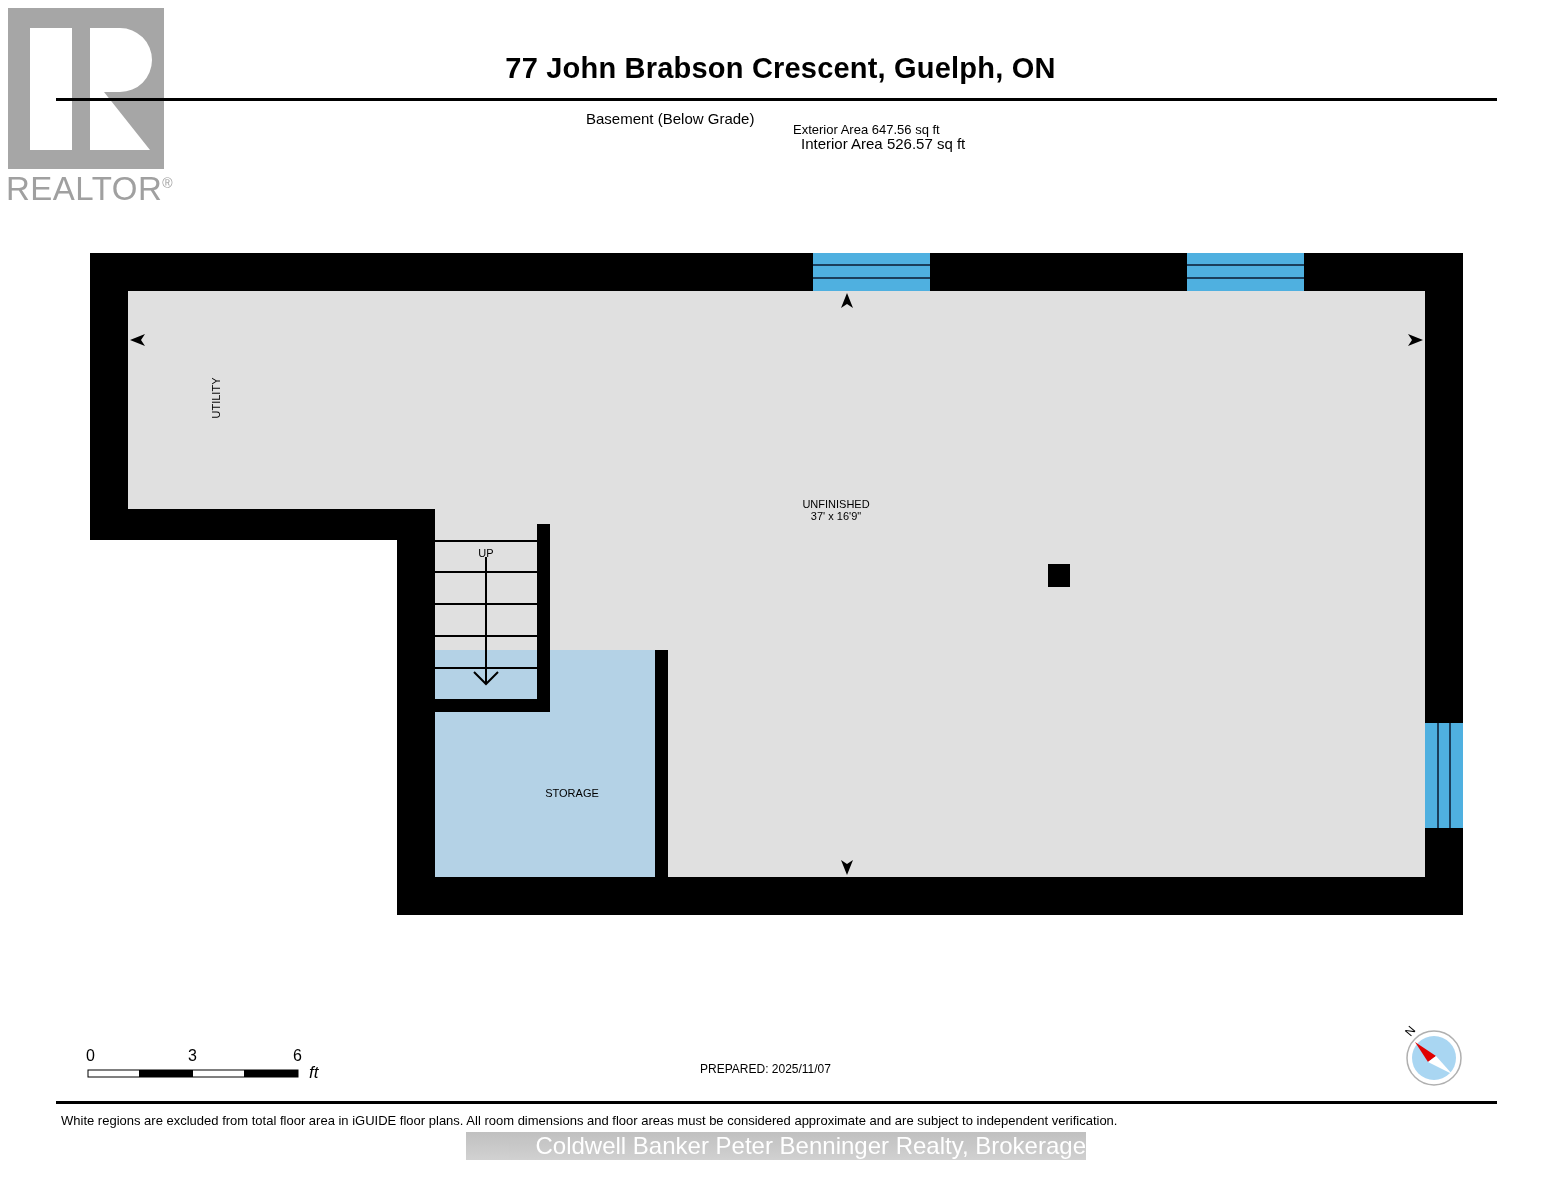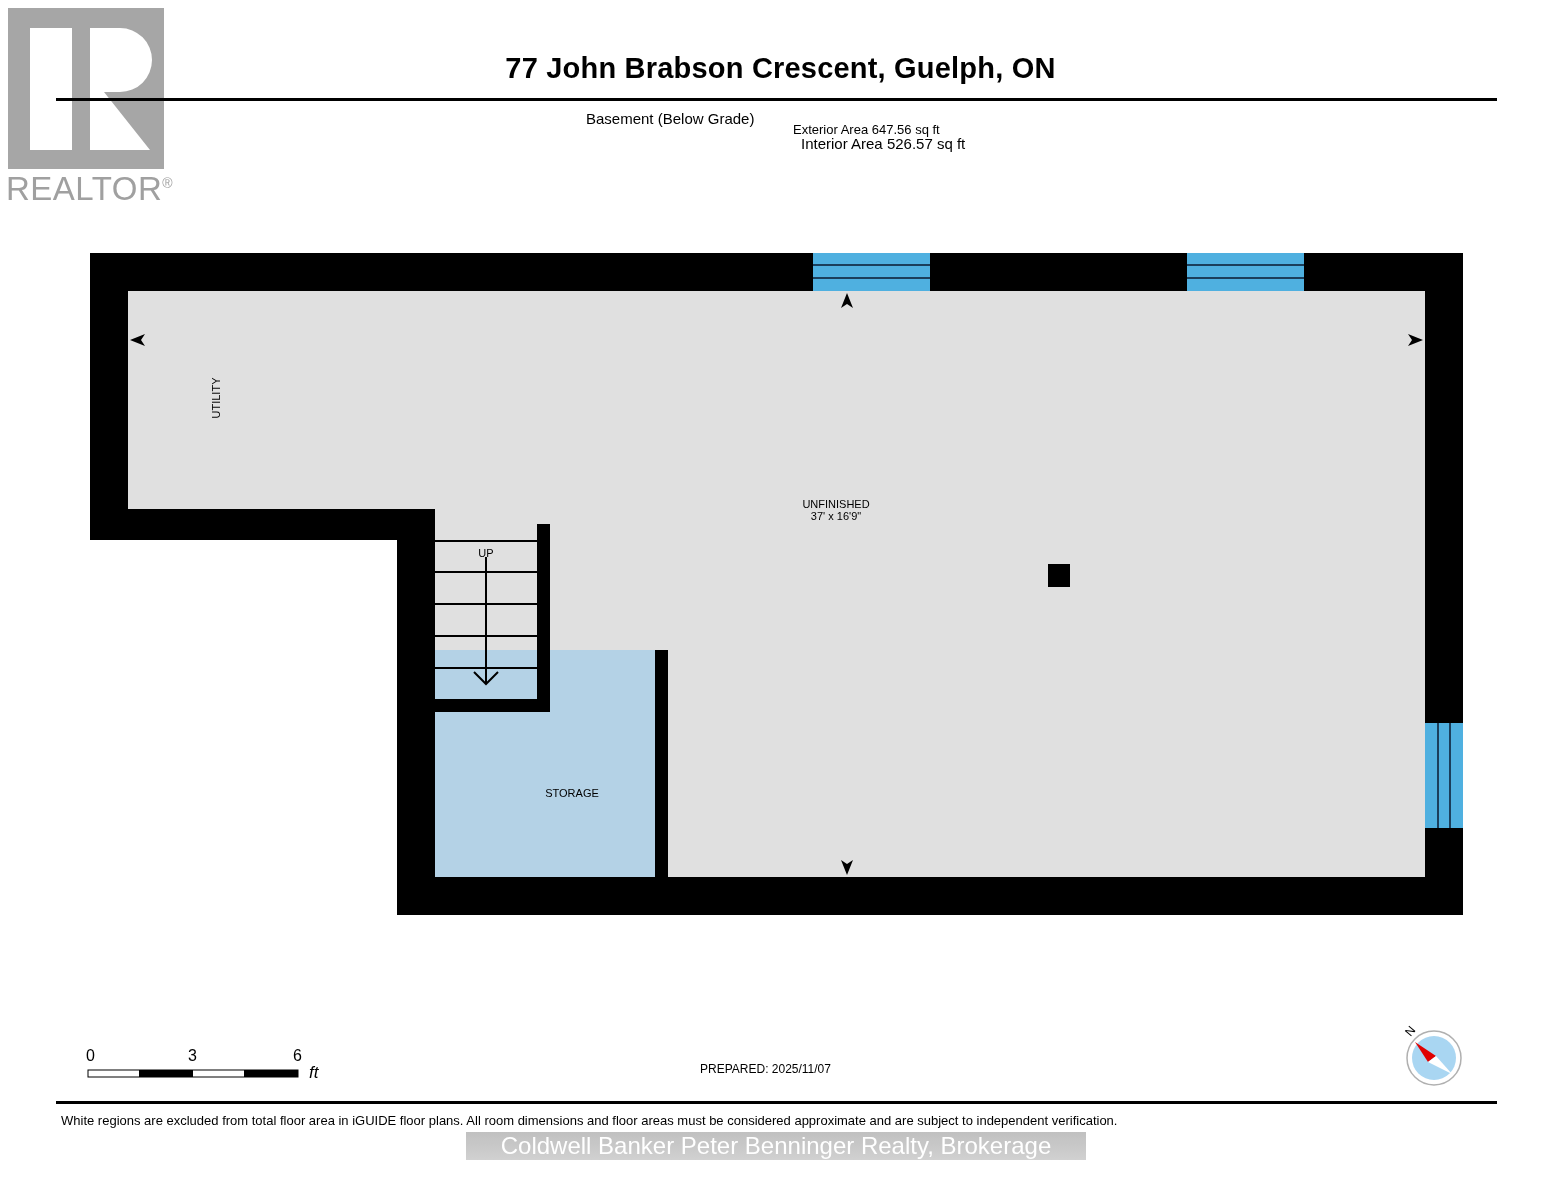--- a/index.html
+++ b/index.html
@@ -13,21 +13,21 @@
   #level { left: 586px; top: 110px; font-size: 15px; font-weight: normal; }
   #ext { left: 793px; top: 122px; font-size: 13px; }
   #int { left: 801px; top: 135px; font-size: 15px; }
   #plan { left: 0; top: 0; }
   .scale-lbl { font-size: 16px; top: 1047px; }
   #prepared { left: 700px; top: 1062px; font-size: 12px; }
   #rule-bottom { left: 56px; top: 1101px; width: 1441px; height: 3px; background: #000; }
   #disclaimer { left: 61px; top: 1113px; font-size: 13px; }
   #brokerage { left: 466px; top: 1132px; width: 620px; height: 28px; font-size: 24px;
                color: #ffffff; background: linear-gradient(#bdbdbd, #cfcfcf);
-               line-height: 28px; text-align: center; white-space: nowrap; opacity: 0.95; }
+               line-height: 28px; text-align: right; white-space: nowrap; opacity: 0.95; }
   #compass { left: 1398px; top: 1022px; width: 70px; height: 70px; }
   .room-lbl { font-size: 11px; text-align: center; position: absolute; white-space: nowrap; }
 </style>
 </head>
 <body>
 
 <div id="logo" class="abs">
   <svg width="156" height="200" viewBox="0 0 156 200">
     <rect x="0" y="0" width="156" height="161" fill="#a6a6a6"></rect>
     <rect x="22" y="20" width="42" height="122" fill="#ffffff"></rect>

